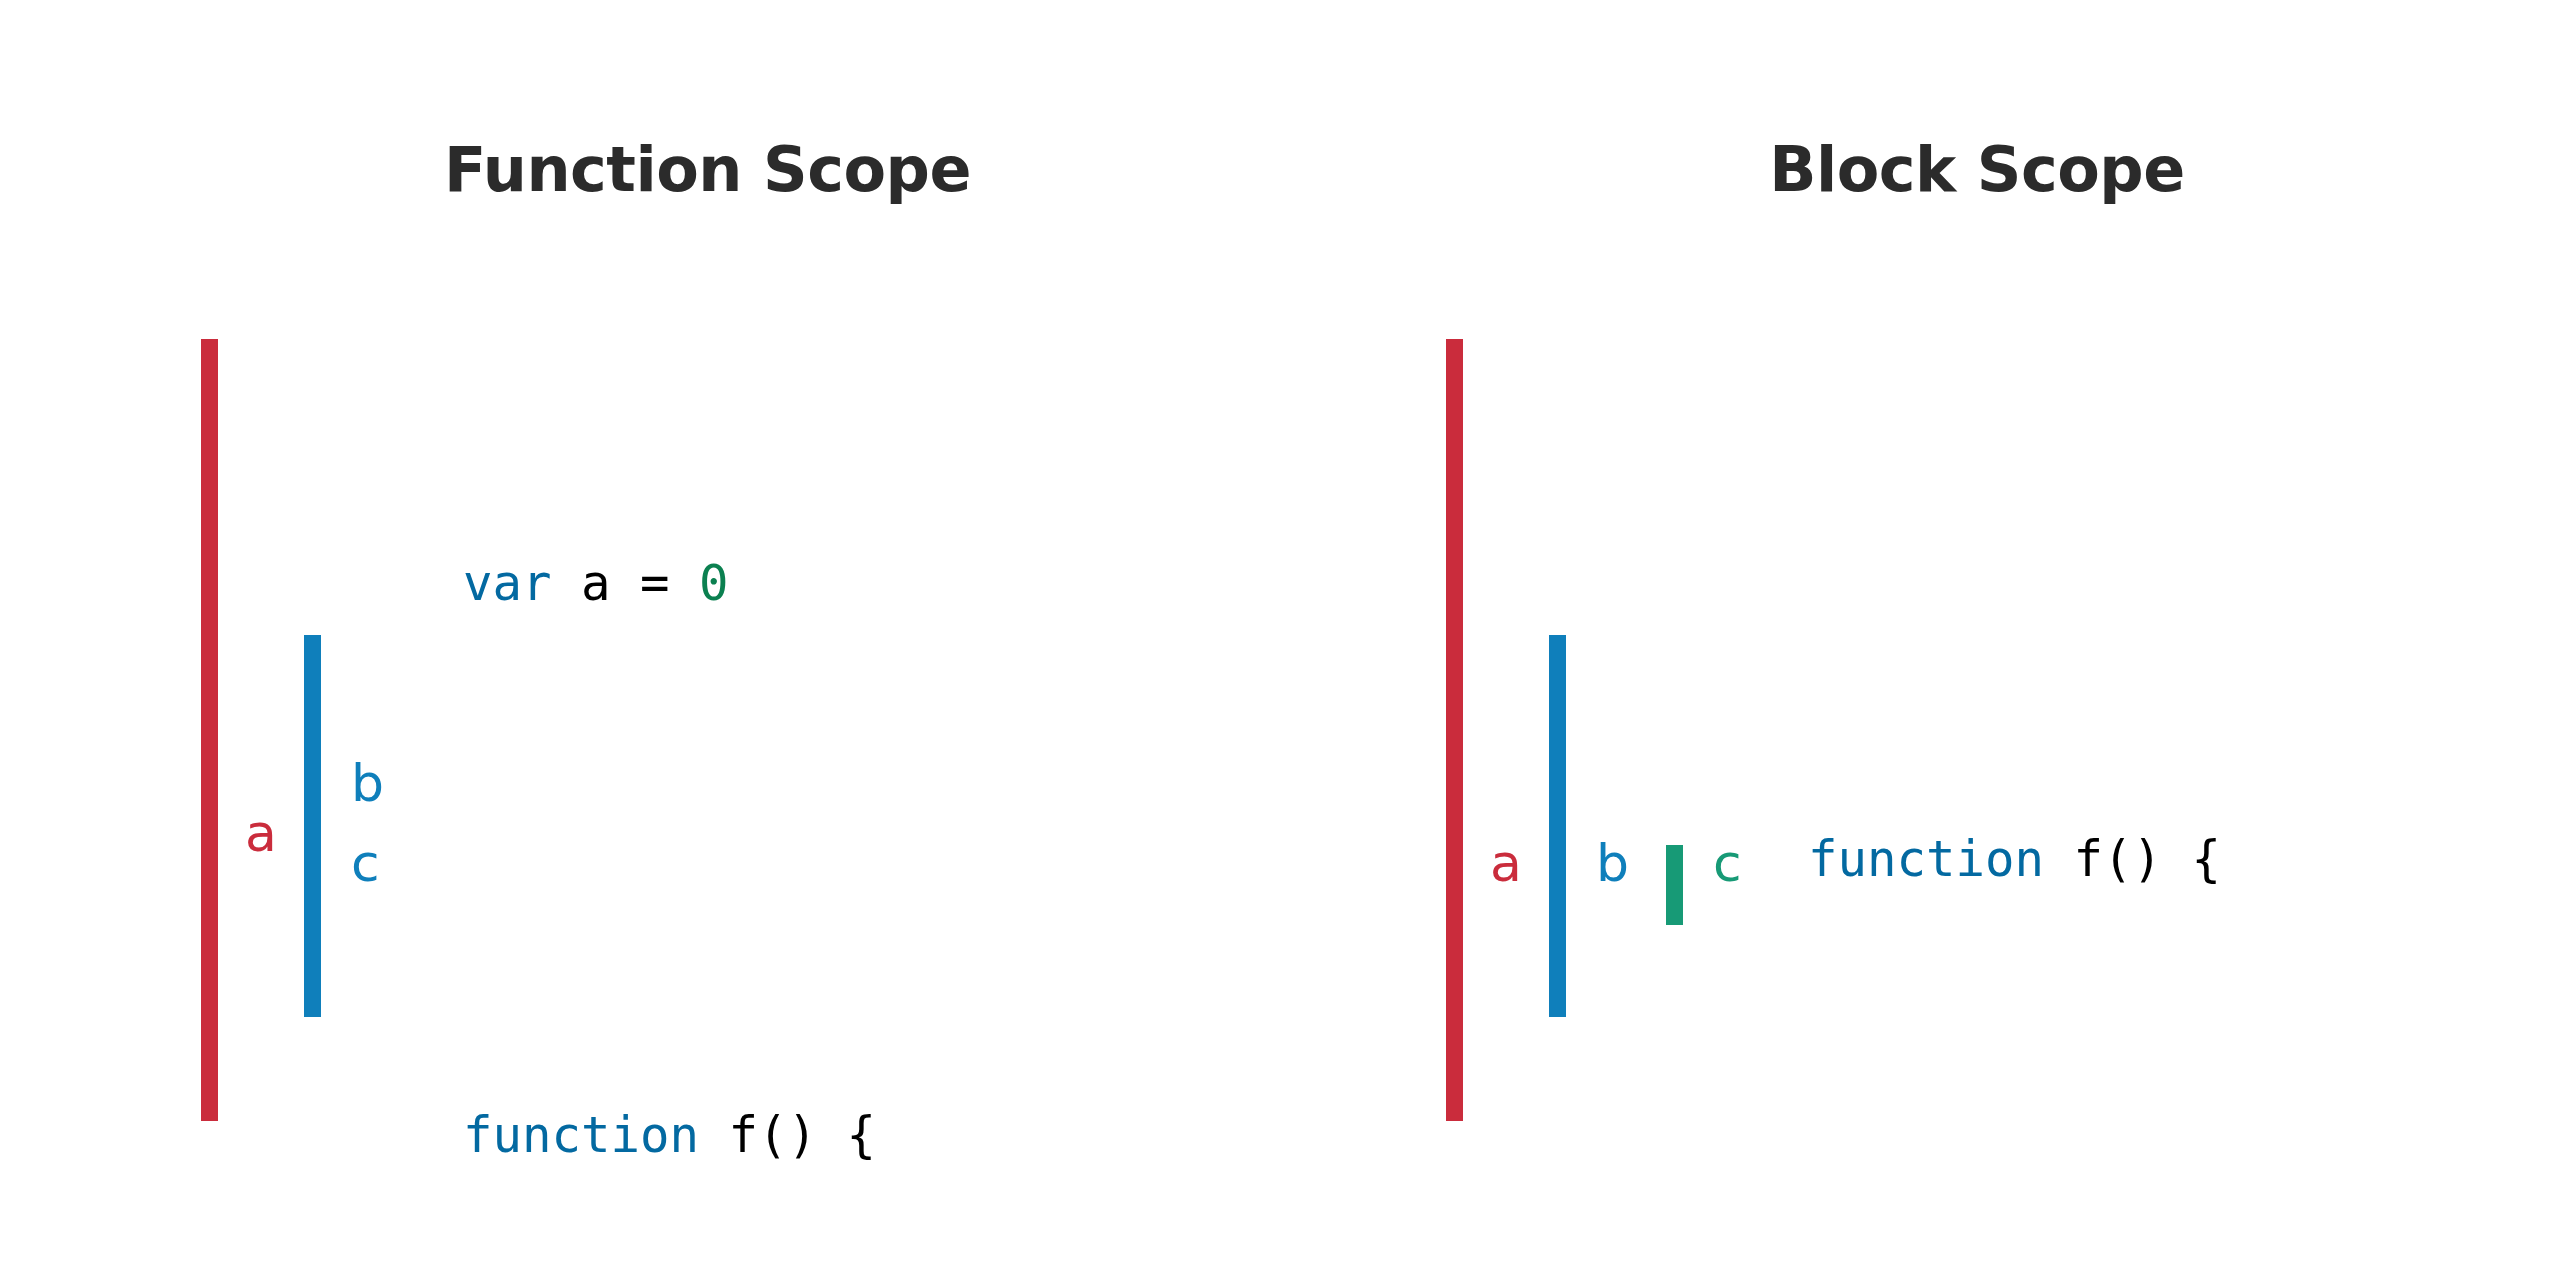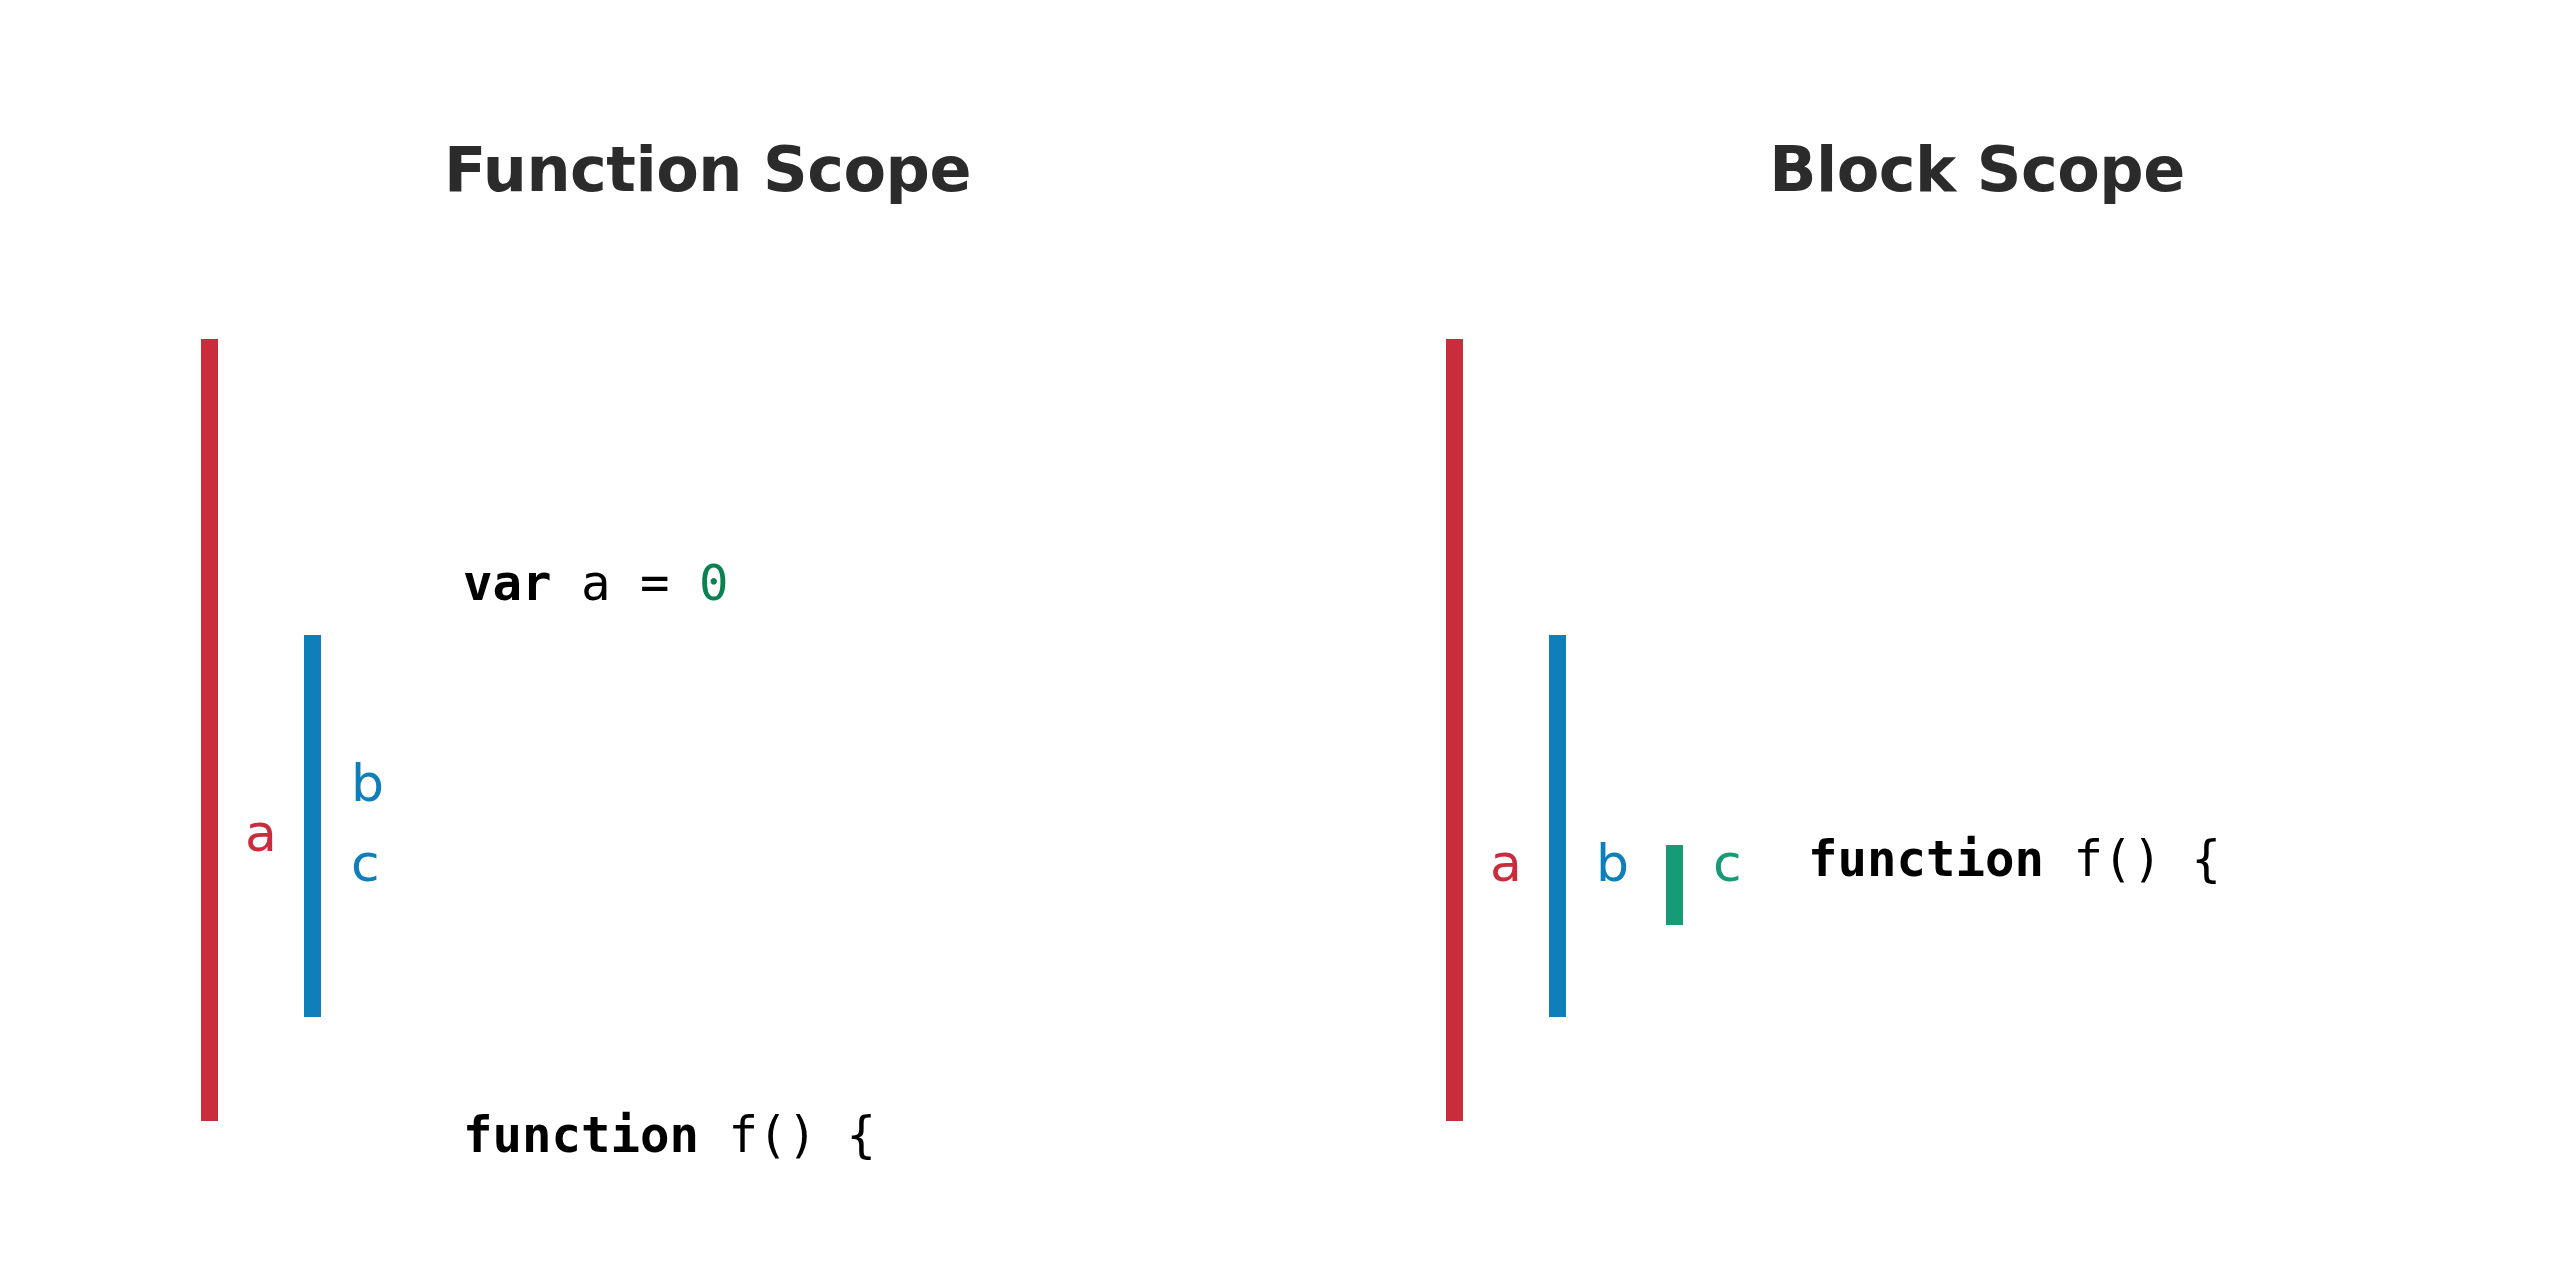--- a/index.html
+++ b/index.html
@@ -50,21 +50,21 @@
   }
   .code-block {
     position: absolute;
     font-family: "DejaVu Sans Mono", "Liberation Mono", monospace;
     font-size: 49px;
     line-height: 92px;
     white-space: pre;
     color: #000000;
   }
   .code-line { white-space: pre; display: block; height: 92px; }
-  .kw  { color: #000000; font-weight: bold; }
+  .kw  { color: #0369a1; }
   .num { color: #0b8050; }
   .id  { color: #000000; }
 </style>
 </head>
 <body>
 
 <div id="stage">
 
   <div class="panel" style="left:0px; width:1415px;">
 

